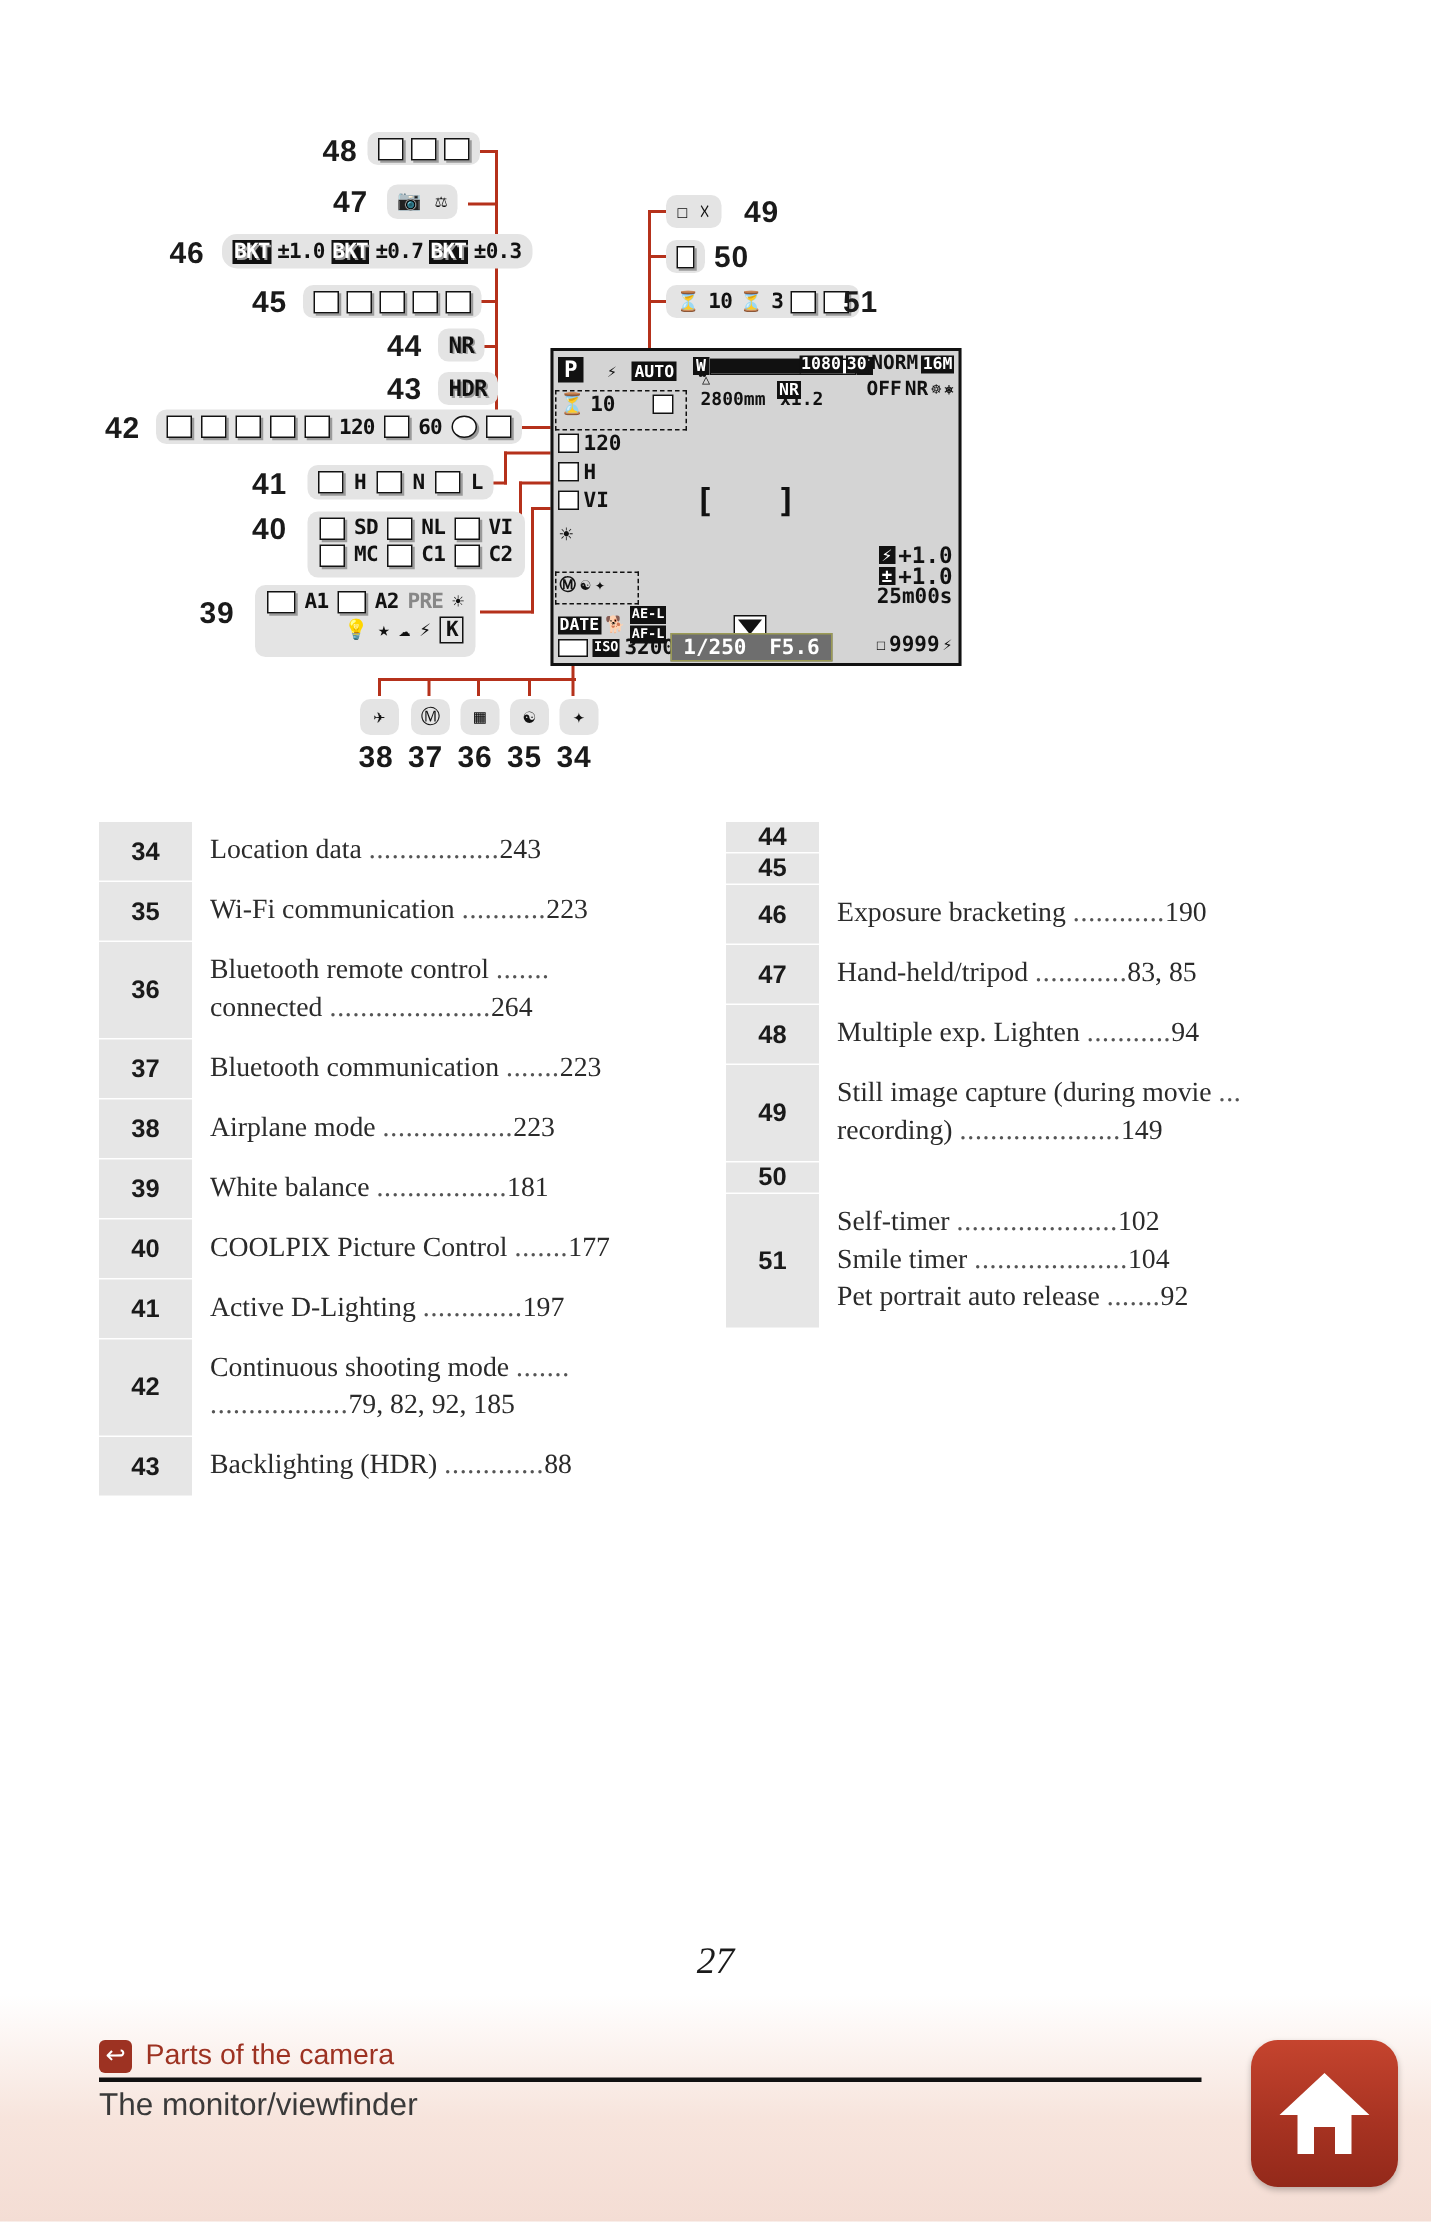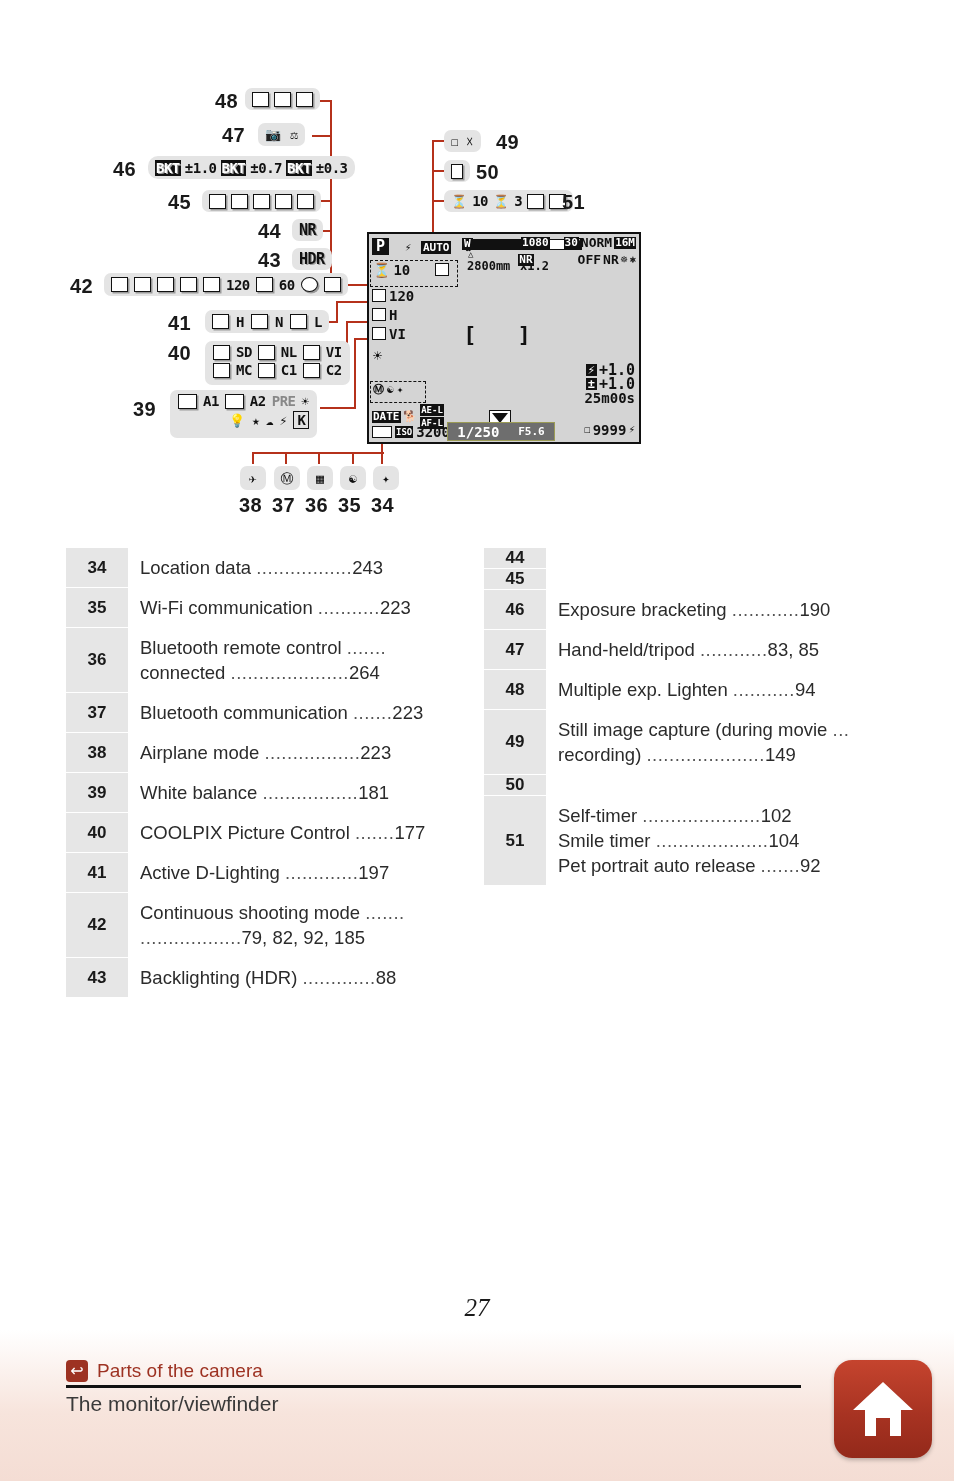--- a/index.html
+++ b/index.html
@@ -102,21 +102,21 @@
     display:flex;align-items:center;justify-content:center;
     font-weight:bold;font-size:17px;color:#1a1a1a;
     box-sizing:border-box;
   }
   .ttxt{
     flex:1;
     padding:7px 0 7px 12px;
     font-size:18.5px;
     line-height:25px;
     color:#2b2b2b;
-    font-family:Liberation Sans, sans-serif;
+    font-family:Liberation Serif, serif;
     box-sizing:border-box;
   }
   .ttxt .line{display:block;}
   .leader{letter-spacing:0.5px;color:#555;}
 
   
   #pageno{
     position:absolute;left:0;top:1294px;width:954px;
     text-align:center;
     font-family:"Liberation Serif", serif;
@@ -354,21 +354,21 @@
         </span>
         <span class="tiny inv" style="padding:0 2px;">T</span>
       </div>
       <div style="text-align:left;padding-left:6px;font-size:9px;line-height:8px;">△</div>
     </div>
     <div class="tiny" style="position:absolute;left:98px;top:26px;font-size:12px;">2800mm</div>
     <div class="tiny" style="position:absolute;left:151px;top:26px;font-size:12px;text-align:right;">x1.2</div>
 
     <div style="position:absolute;right:3px;top:3px;display:flex;align-items:center;gap:2px;">
       <span class="tiny inv" style="padding:0 1px;">1080</span>
-      <span class="tiny inv" style="padding:0 1px;margin-left:12px;">30</span>
+      <span class="tiny inv" style="padding:0 1px;">30</span>
       <span class="tiny" style="font-size:13px;">NORM</span>
       <span class="tiny inv" style="padding:0 1px;">16M</span>
     </div>
     <div style="position:absolute;right:3px;top:20px;display:flex;align-items:center;gap:2px;">
       <span class="tiny inv" style="padding:0 1px;">NR</span>
       <span class="tiny" style="font-size:13px;margin-left:42px;">OFF</span>
       <span class="tiny" style="font-size:13px;">NR</span>
       <span class="tiny">☸</span>
       <span class="tiny">⎈</span>
     </div>
@@ -431,21 +431,21 @@
       </div>
       <div style="display:flex;justify-content:flex-end;align-items:center;gap:2px;margin-top:2px;">
         <span class="tiny inv" style="padding:0 2px;font-size:12px;">±</span>
         <span class="tiny" style="font-size:15px;">+1.0</span>
       </div>
       <div class="tiny" style="font-size:14px;margin-top:2px;">25m00s</div>
     </div>
 
     <div style="position:absolute;left:78px;top:188px;width:108px;height:19px;background:#6e6e6e;border:1.6px solid #9b9b55;box-sizing:border-box;display:flex;align-items:center;justify-content:space-around;color:#fff;">
       <span class="tiny" style="font-size:14px;">1/250</span>
-      <span class="tiny" style="font-size:11px;">F5.6</span>
+      <span class="tiny" style="font-size:14px;">F5.6</span>
     </div>
     <div style="position:absolute;right:4px;top:190px;display:flex;align-items:center;gap:2px;">
       <span class="tiny">☐</span>
       <span class="tiny" style="font-size:14px;">9999</span>
       <span class="tiny">⚡</span>
     </div>
   </div>
 </div>
 
 <div id="tables">

